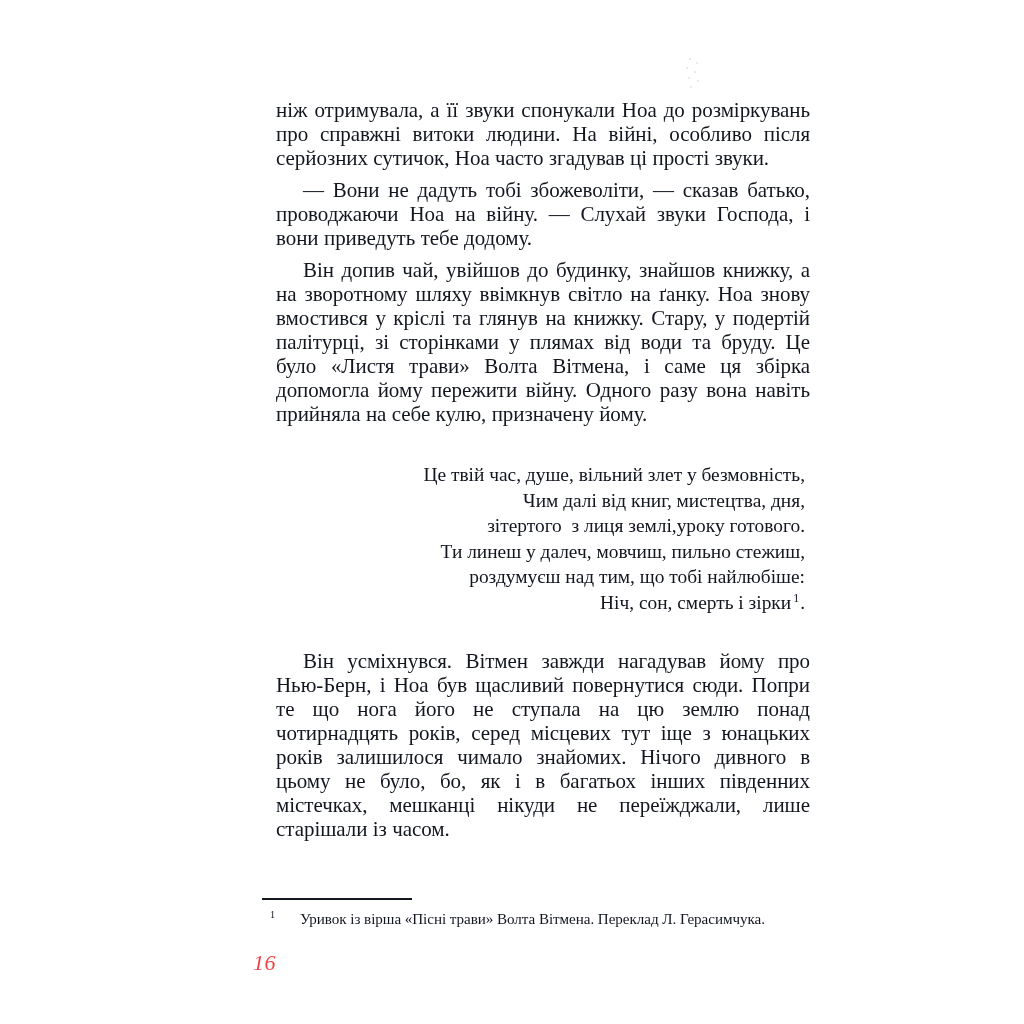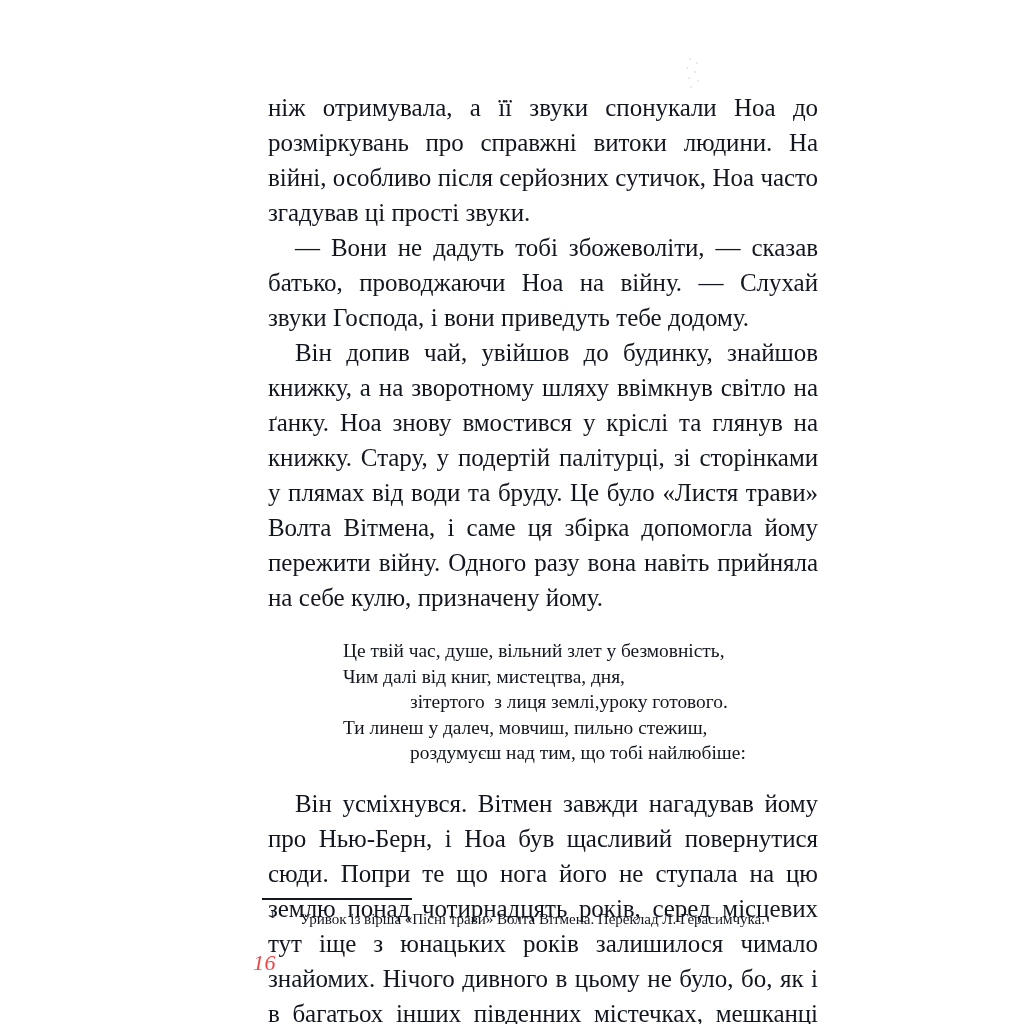--- a/index.html
+++ b/index.html
@@ -43,38 +43,38 @@
   .speckle i:nth-child(7){left:6px;  top:28px;}
 
   .textblock {
     position: absolute;
     left: 268px;
     top: 90px;
     width: 550px;
   }
 
   .para {
-    margin: 0;
-    font-size: 25px;
-    line-height: 35px;
+    margin: 8px;
+    font-size: 21px;
+    line-height: 24px;
     text-align: justify;
     text-indent: 27px;
     letter-spacing: -0.05px;
     word-spacing: 0.2px;
     -webkit-hyphens: none;
     hyphens: none;
   }
   .para.first { text-indent: 0; }
 
   .verse {
-    margin: 0;
+    margin: 13px;
     padding-top: 23px;
     font-size: 19.4px;
     line-height: 25.6px;
-    text-align: left;
+    text-align: right;
   }
   .verse .vline {
     display: block;
     white-space: pre;
     margin-left: 75px;
   }
   .verse .vline.deep {
     margin-left: 142px;
   }
   .verse sup {
@@ -147,20 +147,21 @@
     <p class="para first">ніж отримувала, а її звуки спонукали Ноа до розміркувань про справжні витоки людини. На війні, особливо після серйозних сутичок, Ноа часто згадував ці прості звуки.</p>
     <p class="para">— Вони не дадуть тобі збожеволіти, — сказав батько, проводжаючи Ноа на війну. — Слухай звуки Господа, і вони приведуть тебе додому.</p>
     <p class="para">Він допив чай, увійшов до будинку, знайшов книжку, а на зворотному шляху ввімкнув світло на ґанку. Ноа знову вмостився у кріслі та глянув на книжку. Стару, у подертій палітурці, зі сторінками у плямах від води та бруду. Це було «Листя трави» Волта Вітмена, і саме ця збірка допомогла йому пережити війну. Одного разу вона навіть прийняла на себе кулю, призначену йому.</p>
 
     <div class="verse">
       <span class="vline">Це твій час, душе, вільний злет у безмовність,</span>
       <span class="vline">Чим далі від книг, мистецтва, дня,</span>
       <span class="vline deep">зітертого  з лиця землі,уроку готового.</span>
       <span class="vline">Ти линеш у далеч, мовчиш, пильно стежиш,</span>
       <span class="vline deep">роздумуєш над тим, що тобі найлюбіше:</span>
+      <span class="vline"><span>Ніч, сон, смерть і зірки</span><sup>1</sup><span>.</span></span>
     </div>
 
     <p class="para after-verse">Він усміхнувся. Вітмен завжди нагадував йому про Нью-Берн, і Ноа був щасливий повернутися сюди. Попри те що нога його не ступала на цю землю понад чотирнадцять років, серед місцевих тут іще з юнацьких років залишилося чимало знайомих. Нічого дивного в цьому не було, бо, як і в багатьох інших південних містечках, мешканці нікуди не переїжджали, лише старішали із часом.</p>
 
   </div>
 
   <div class="footnote-wrap">
     <div class="footnote-rule"></div>
     <p class="footnote"><span class="fn-marker">1</span><span>Уривок із вірша «Пісні трави» Волта Вітмена. Переклад Л. Герасимчука.</span></p>
   </div>

